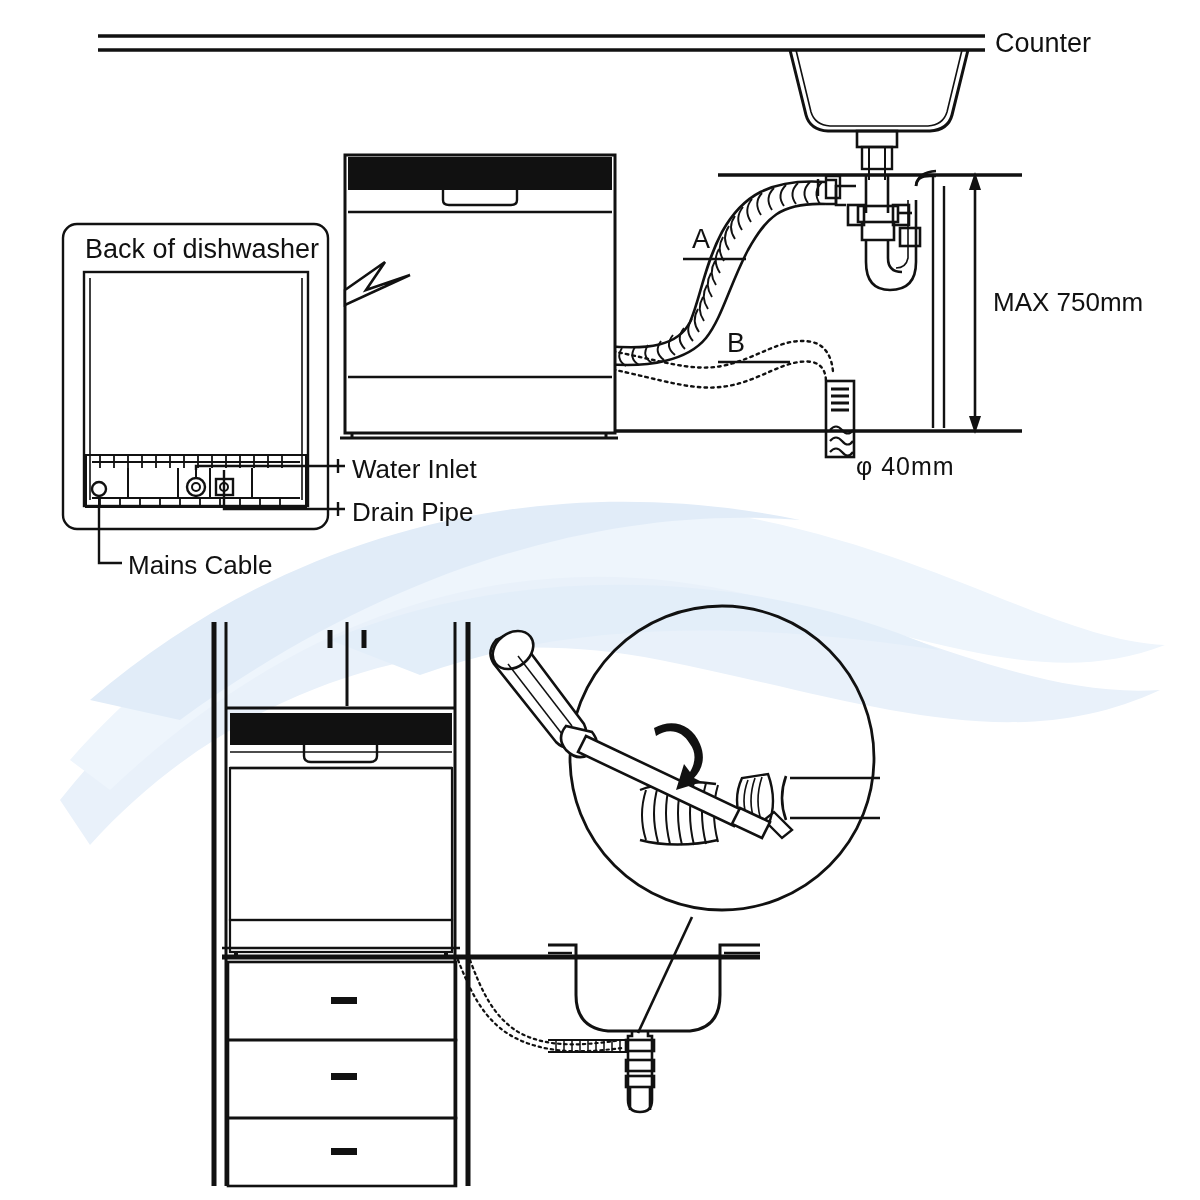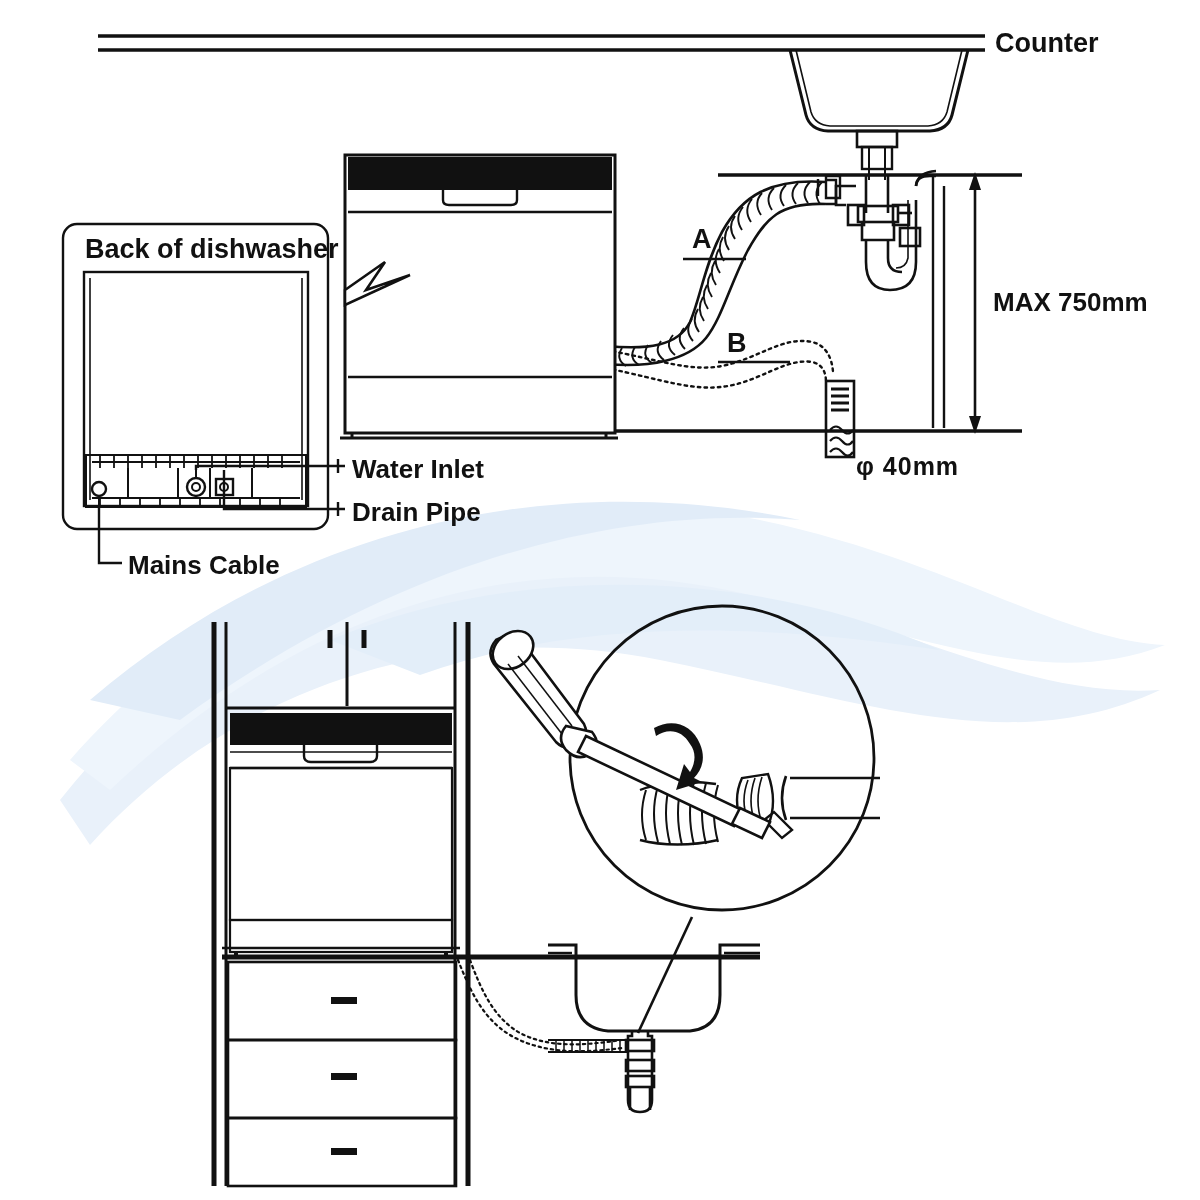--- a/index.html
+++ b/index.html
@@ -2,21 +2,21 @@
 <html><head>
 <meta charset="utf-8">
 <title>Dishwasher Installation Diagram</title>
 <style>
   html,body{margin:0;padding:0;background:#ffffff;}
   body{
     width:1200px;height:1200px;overflow:hidden;position:relative;
     font-family:"Liberation Sans", sans-serif;
     color:#1a1a1a;
   }
-  #stage{position:absolute;left:0;top:0;width:1200px;height:1200px;font-weight:bold;}
+  #stage{position:absolute;left:0;top:0;width:1200px;height:1200px;}
   svg#diagram{position:absolute;left:0;top:0;width:1200px;height:1200px;display:block;}
   .lbl{font-family:"Liberation Sans", sans-serif;fill:#111111;}
   .lbl-lg{font-size:27px;}
   .lbl-md{font-size:26px;}
   .lbl-ab{font-size:27px;}
   .lbl-dia{font-size:25px;letter-spacing:1px;}
 </style>
 </head>
 <body>
 

